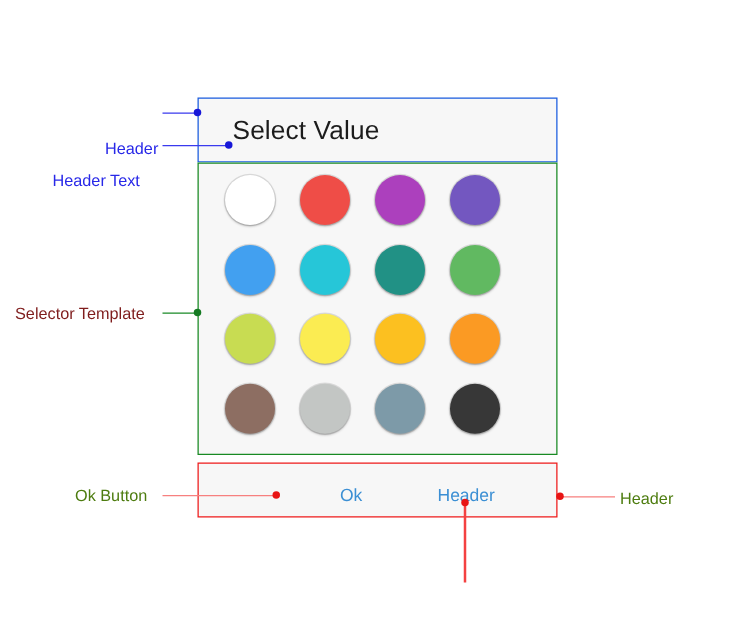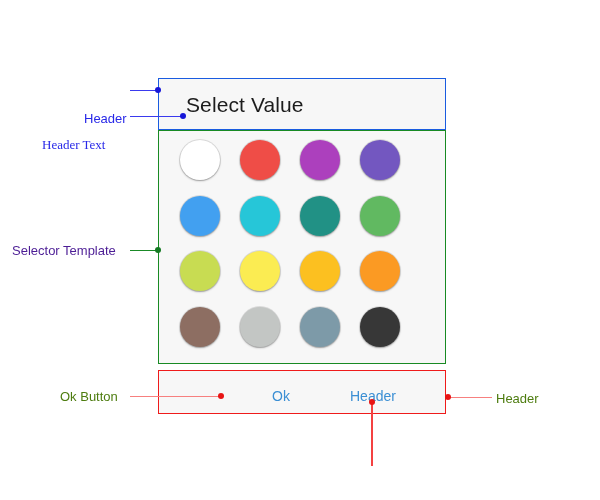--- a/index.html
+++ b/index.html
@@ -96,21 +96,21 @@
   .ok-btn { left: 224px; top: 388px; margin-left: 48px; }
   .cancel-btn { left: 350px; top: 388px; }
 
   
   .anno-label {
     position: absolute;
     font-size: 13px;
     white-space: nowrap;
   }
   .anno-blue { color: #2828e8; margin-top: 28px; }
-  .anno-green { color: #4c1d95; }
+  .anno-green { color: #7f1d1d; }
   .anno-red { color: #4d7c0f; }
 
   .anno-line {
     position: absolute;
     height: 1.6px;
   }
   .anno-vline {
     position: absolute;
     width: 1.6px;
   }
@@ -199,21 +199,21 @@
   </div>
 
   <div class="footer-section"></div>
   <div class="footer-btn ok-btn">Ok</div>
   <div class="footer-btn cancel-btn">Header</div>
 
   <div class="anno-label anno-blue" style="left:84px; top:83px;">Header</div>
   <div class="anno-line line-blue" style="left:130px; top:89.5px; width:28px;"></div>
   <div class="anno-dot dot-blue" style="left:155px; top:87px;"></div>
 
-  <div class="anno-label anno-blue" style="left:42px; top:109px;font-family:Liberation Serif, serif;">Header Text</div>
+  <div class="anno-label anno-blue" style="left:42px; top:109px;">Header Text</div>
   <div class="anno-line line-blue" style="left:130px; top:115.5px; width:52px;"></div>
   <div class="anno-dot dot-blue" style="left:180px; top:113px;"></div>
 
   <div class="anno-label anno-green" style="left:12px; top:243px;">Selector Template</div>
   <div class="anno-line line-green" style="left:130px; top:249.5px; width:28px;"></div>
   <div class="anno-dot dot-green" style="left:155px; top:247px;"></div>
 
   <div class="anno-label anno-red" style="left:60px; top:389px;">Ok Button</div>
   <div class="anno-line line-red" style="left:130px; top:395.5px; width:91px;"></div>
   <div class="anno-dot dot-red" style="left:218px; top:393px;"></div>

